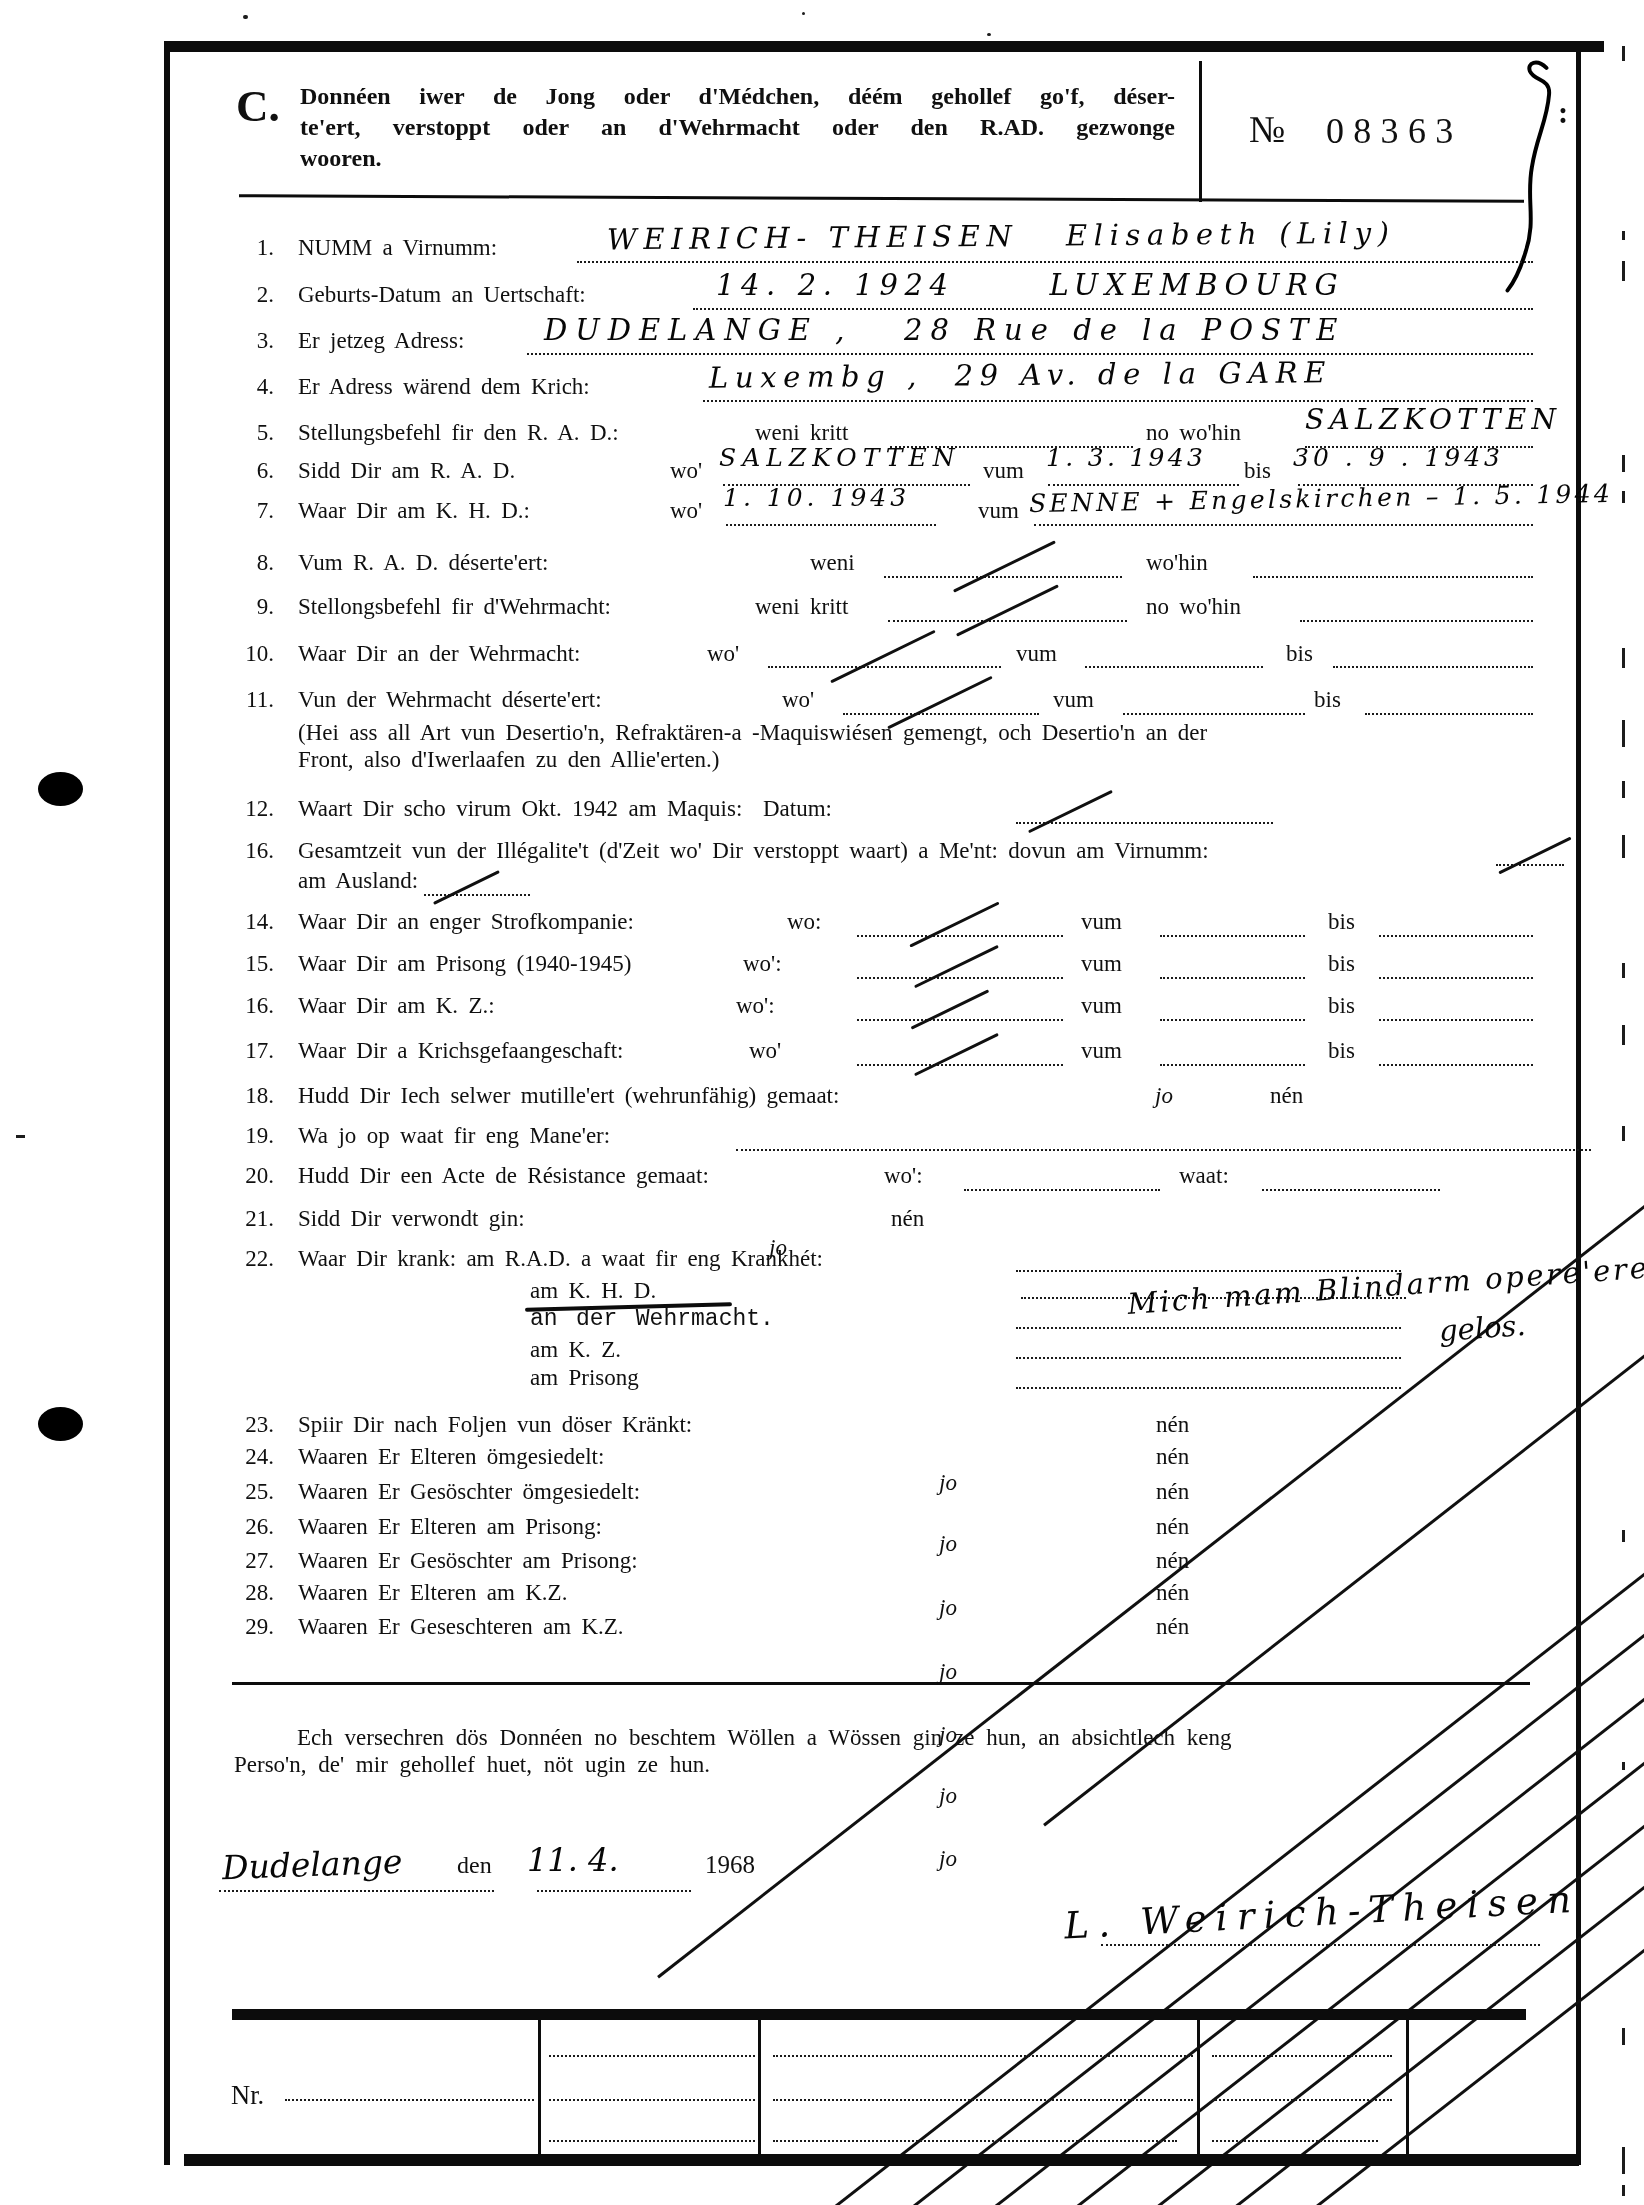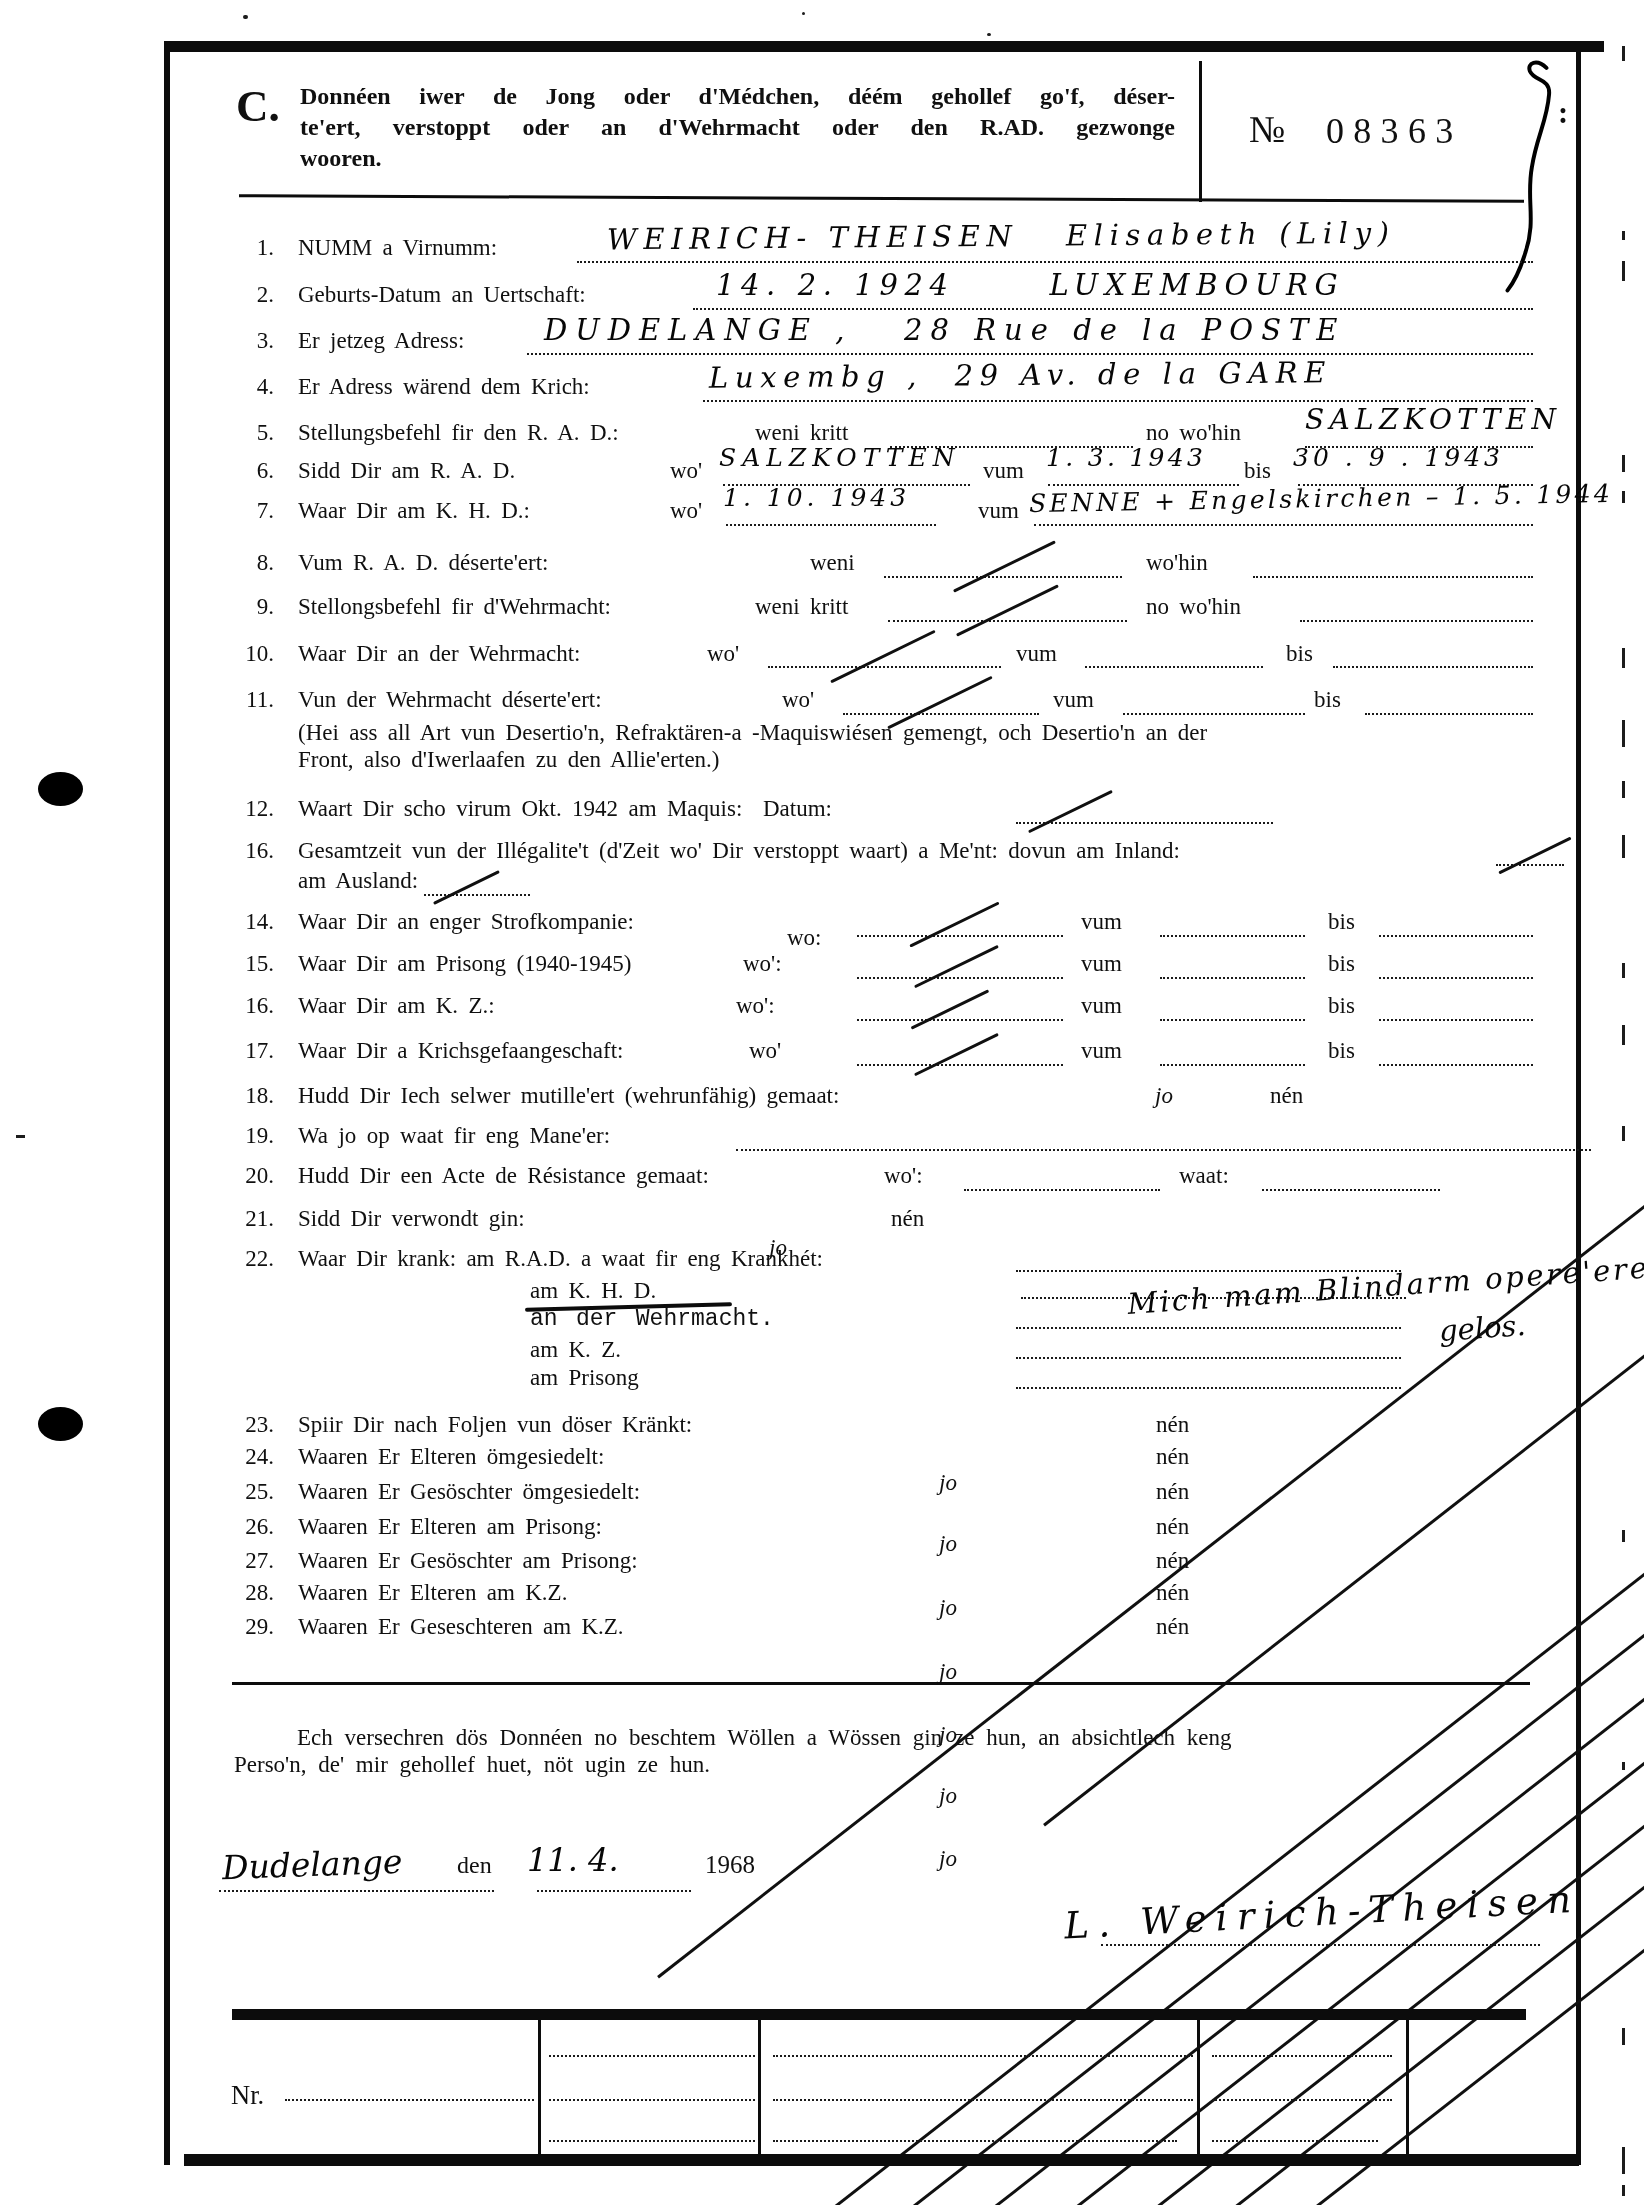--- a/index.html
+++ b/index.html
@@ -128,30 +128,30 @@
   <div class="dot" style="left:1365px;top:713px;width:168px;"></div>
   <div class="t" style="left:298px;top:718px;">(Hei ass all Art vun Desertio'n, Refraktären-a -Maquiswiésen gemengt, och Desertio'n an der</div>
   <div class="t" style="left:298px;top:745px;">Front, also d'Iwerlaafen zu den Allie'erten.)</div>
 
   <div class="t num" style="left:225px;top:794px;">12.</div>
   <div class="t" style="left:298px;top:794px;">Waart Dir scho virum Okt. 1942 am Maquis:  Datum:</div>
   <div class="dot" style="left:1016px;top:822px;width:257px;"></div>
   <div class="slash" style="left:1024px;top:810px;width:93px;"></div>
 
   <div class="t num" style="left:225px;top:836px;">16.</div>
-  <div class="t" style="left:298px;top:836px;">Gesamtzeit vun der Illégalite't (d'Zeit wo' Dir verstoppt waart) a Me'nt: dovun am Inland:</div>
+  <div class="t" style="left:298px;top:836px;">Gesamtzeit vun der Illégalite't (d'Zeit wo' Dir verstoppt waart) a Me'nt: dovun am Virnumm:</div>
   <div class="dot" style="left:1496px;top:864px;width:68px;"></div>
   <div class="slash" style="left:1495px;top:854px;width:80px;"></div>
   <div class="t" style="left:298px;top:866px;">am Ausland:</div>
   <div class="dot" style="left:424px;top:894px;width:106px;"></div>
   <div class="slash" style="left:430px;top:886px;width:73px;"></div>
 
   <div class="t num" style="left:225px;top:907px;">14.</div>
   <div class="t" style="left:298px;top:907px;">Waar Dir an enger Strofkompanie:</div>
-  <div class="t" style="left:787px;top:907px;margin-top:16px;">wo:</div>
+  <div class="t" style="left:787px;top:907px;">wo:</div>
   <div class="dot" style="left:857px;top:935px;width:206px;"></div>
   <div class="slash" style="left:905px;top:923px;width:99px;"></div>
   <div class="t" style="left:1081px;top:907px;">vum</div>
   <div class="dot" style="left:1160px;top:935px;width:145px;"></div>
   <div class="t" style="left:1328px;top:907px;">bis</div>
   <div class="dot" style="left:1379px;top:935px;width:154px;"></div>
 
   <div class="t num" style="left:225px;top:949px;">15.</div>
   <div class="t" style="left:298px;top:949px;">Waar Dir am Prisong (1940-1945)</div>
   <div class="t" style="left:743px;top:949px;">wo':</div>

